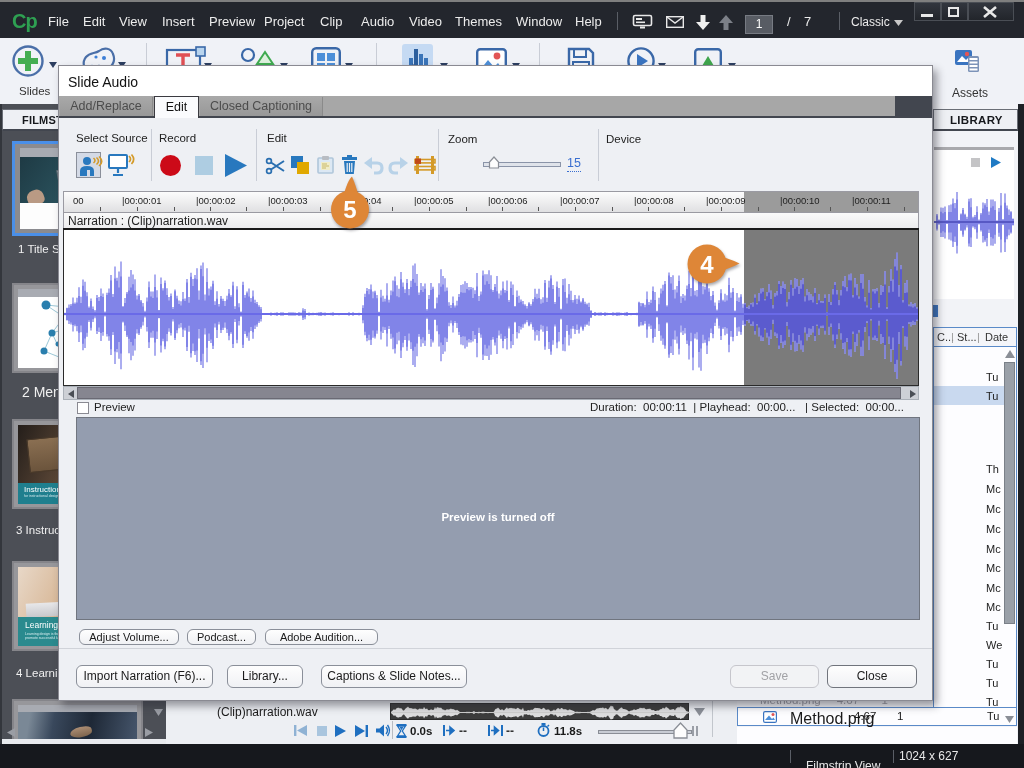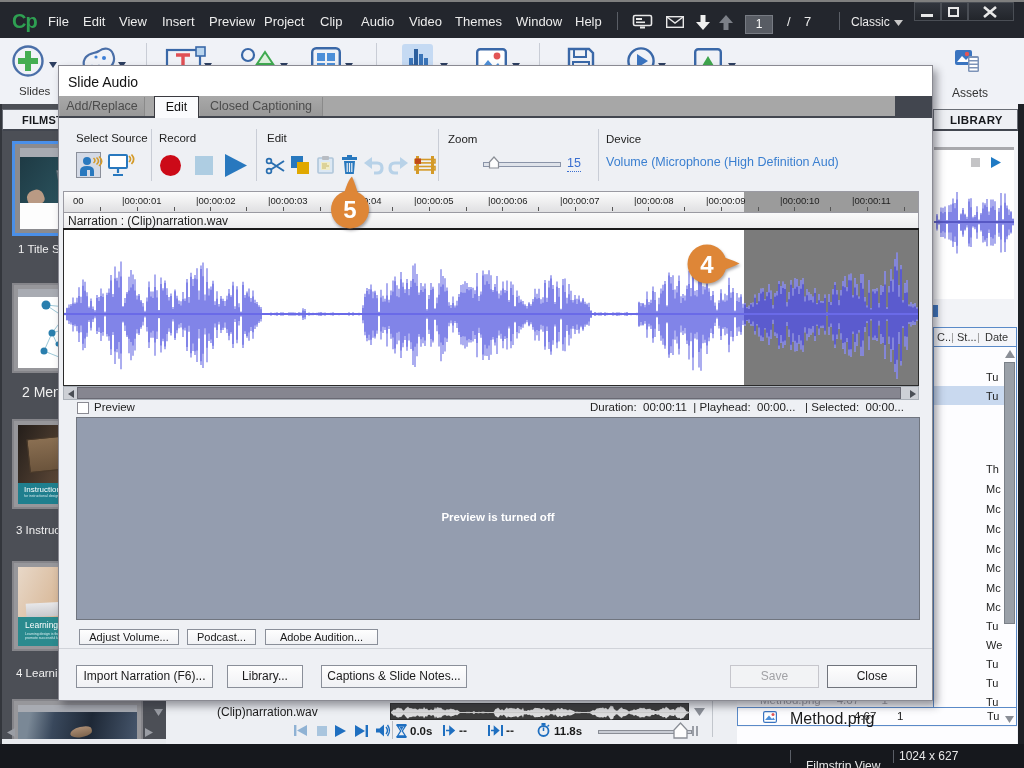--- a/index.html
+++ b/index.html
@@ -1,17 +1,17 @@
 <!DOCTYPE html>
 <html><head><meta charset="utf-8"><style>
 *{margin:0;padding:0;box-sizing:border-box}
 body{width:1024px;height:768px;font-family:"Liberation Sans",sans-serif;position:relative;overflow:hidden;background:#f0f2f7}
 .ab{position:absolute}
 .sep{position:absolute;width:1px;background:#c9cdd6}
-.btn{position:absolute;background:linear-gradient(#fefefe,#f0f1f4);border:1px solid #8a8f99;border-radius:0;text-align:center;color:#1a1a1a}
+.btn{position:absolute;background:linear-gradient(#fefefe,#f0f1f4);border:1px solid #8a8f99;border-radius:6px;text-align:center;color:#1a1a1a}
 svg{position:absolute;overflow:visible}
 </style></head><body>
 
 <div class="ab" style="left:0;top:0;width:1024px;height:38px;background:#23262d;border-top:2px solid #7f7f7f;color:#ececec;font-size:13px">
 <span class="ab" style="left:12px;top:8px;font-size:20px;font-weight:bold;color:#2ea052;letter-spacing:-1px">Cp</span>
 <span class="ab" style="left:48px;top:12px">File</span>
     <span class="ab" style="left:83px;top:12px">Edit</span>
     <span class="ab" style="left:119px;top:12px">View</span>
     <span class="ab" style="left:162px;top:12px">Insert</span>
     <span class="ab" style="left:209px;top:12px">Preview</span>
@@ -388,21 +388,21 @@
  <span class="ab" style="left:806px;top:15px;font-size:12px">Filmstrip View</span>
  <i class="ab" style="left:893px;top:6px;width:1px;height:13px;background:#5a5e66"></i>
  <span class="ab" style="left:899px;top:5px;font-size:12px">1024 x 627</span>
 </div>
 
 <div class="ab" style="left:58px;top:65px;width:875px;height:636px;background:#eef0f4;border:1px solid #8a8a92;box-shadow:4px 5px 8px rgba(40,40,50,0.45)">
  <div class="ab" style="left:0;top:0;width:873px;height:30px;background:#fff;color:#111;font-size:14px">
       <span class="ab" style="left:9px;top:8px">Slide Audio</span>
     </div>
  <div class="ab" style="left:0;top:30px;width:873px;height:22px;background:#a7a7a7;border-bottom:2px solid #42464f">
-  <div class="ab" style="left:1px;top:1px;width:85px;height:19px;background:linear-gradient(#a8a8a8,#989898);border-right:1px solid #8a8a8a;color:#4c4c4c;font-size:12.5px;text-align:center;line-height:19px">Add/Replace</div>
+  <div class="ab" style="left:1px;top:1px;width:93px;height:19px;background:linear-gradient(#a8a8a8,#989898);border-right:1px solid #8a8a8a;color:#4c4c4c;font-size:12.5px;text-align:center;line-height:19px">Add/Replace</div>
   <div class="ab" style="left:141px;top:1px;width:123px;height:19px;background:linear-gradient(#a8a8a8,#989898);border-right:1px solid #8a8a8a;color:#4c4c4c;font-size:12.5px;text-align:center;line-height:19px">Closed Captioning</div>
   <div class="ab" style="left:836px;top:0;width:37px;height:22px;background:#42464f"></div>
   <div class="ab" style="left:95px;top:0;width:45px;height:22px;background:#fafbfd;border:1px solid #3a3a40;border-bottom:none;color:#111;font-size:12.5px;text-align:center;line-height:20px">Edit</div>
  </div>
  <span class="ab" style="left:17px;top:66px;font-size:11.5px;color:#222">Select Source</span>
  <span class="ab" style="left:100px;top:66px;font-size:11.5px;color:#222">Record</span>
  <span class="ab" style="left:208px;top:66px;font-size:11.5px;color:#222">Edit</span>
  <span class="ab" style="left:389px;top:67px;font-size:11.5px;color:#222">Zoom</span>
  <span class="ab" style="left:547px;top:67px;font-size:11.5px;color:#222">Device</span>
  <i class="sep" style="left:92px;top:63px;height:52px"></i>
@@ -463,21 +463,20 @@
       <rect x="16" y="0" width="3" height="18" fill="#d49a28"></rect>
       <rect x="0" y="3.5" width="20" height="3.4" fill="none" stroke="#d49a28" stroke-width="1.6"></rect>
       <rect x="0" y="10.5" width="20" height="3.4" fill="none" stroke="#d49a28" stroke-width="1.6"></rect>
       <rect x="0" y="2.5" width="6" height="5.4" fill="#c04818"></rect>
     </svg>
  <div class="ab" style="left:424px;top:96px;width:78px;height:5px;background:#dfe3ea;border:1px solid #8a94a8"></div>
  <svg style="left:429px;top:90px" width="12" height="13" viewBox="0 0 12 13">
       <path d="M1.5 12 V6 L6 1 L10.5 6 V12Z" fill="#fdfdfd" stroke="#8a8e96" stroke-width="1.2"></path>
     </svg>
  <span class="ab" style="left:508px;top:90px;font-size:12.5px;color:#3a6fd0;border-bottom:1px dotted #3a6fd0;padding-bottom:1px">15</span>
- <span class="ab" style="left:547px;top:89px;font-size:12.5px;color:#3a7fd0">Volume (Microphone (High Definition Aud)</span>
  <div class="ab" style="left:4px;top:125px;width:856px;height:22px;background:linear-gradient(#fcfcfc,#e0e0e2);border:1px solid #9a9aa2;font-size:9.5px;color:#222;overflow:hidden">
   <div class="ab" style="left:680px;top:0;width:176px;height:22px;background:#9b9b9b"></div>
   <span class="ab" style="left:9px;top:3px">00</span>
       <span class="ab" style="left:58px;top:3px">|00:00:01</span>
       <span class="ab" style="left:132px;top:3px">|00:00:02</span>
       <span class="ab" style="left:204px;top:3px">|00:00:03</span>
       <span class="ab" style="left:278px;top:3px">|00:00:04</span>
       <span class="ab" style="left:350px;top:3px">|00:00:05</span>
       <span class="ab" style="left:424px;top:3px">|00:00:06</span>
       <span class="ab" style="left:496px;top:3px">|00:00:07</span>

